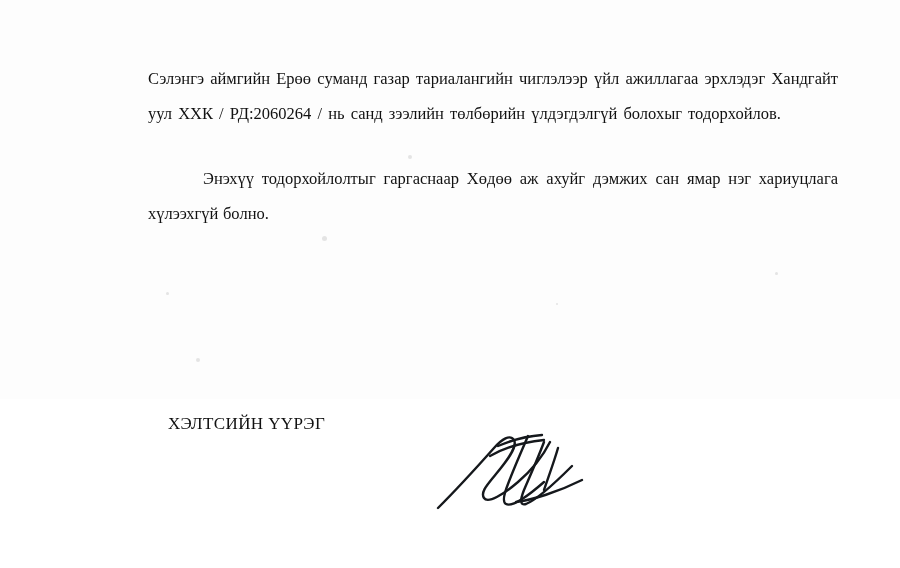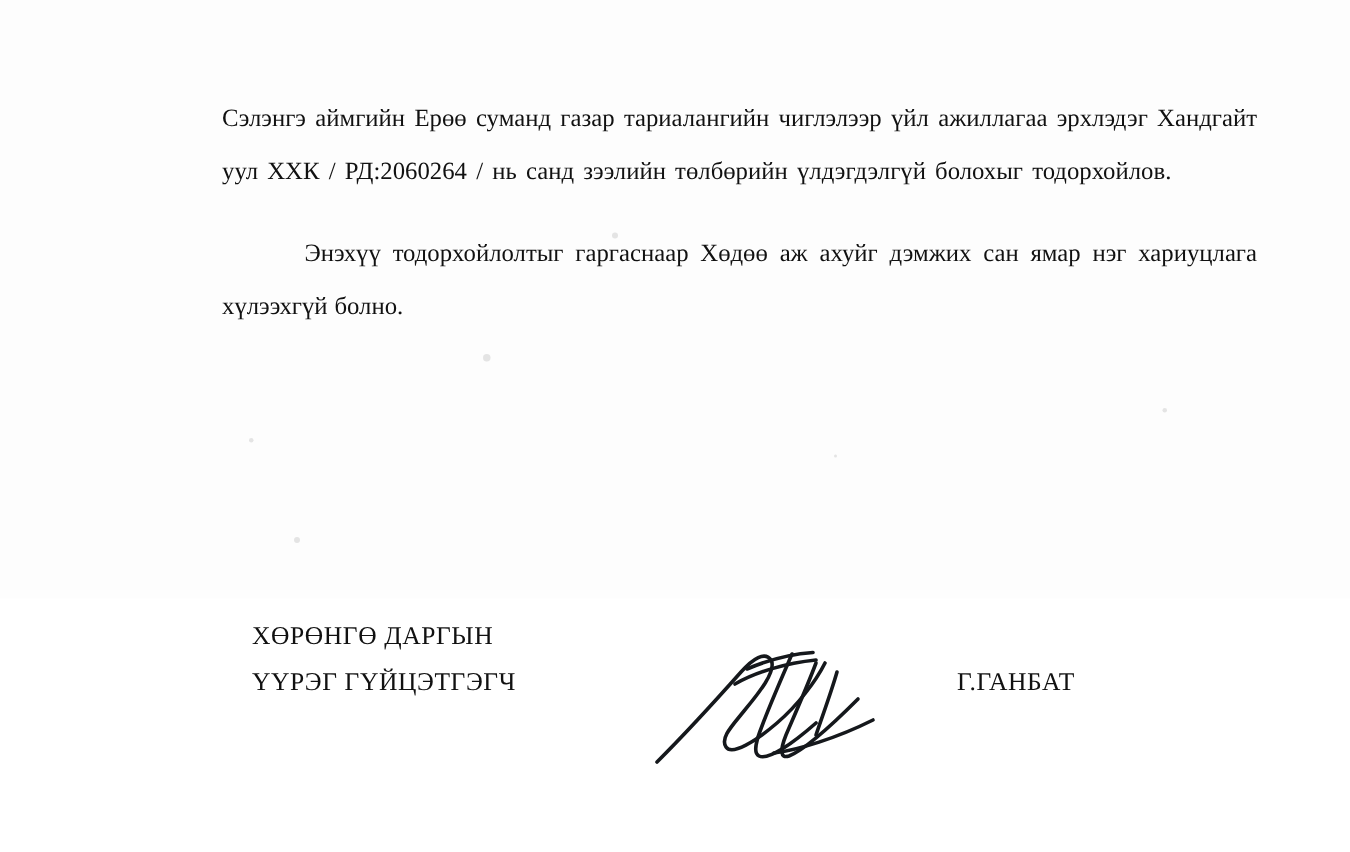--- a/index.html
+++ b/index.html
@@ -36,21 +36,21 @@
   .para {
     font-size: 16.5px;
     line-height: 35px;
     color: #111;
     text-align: justify;
   }
   .para-1 {
     word-spacing: 2px;
   }
   .para-2 {
-    margin-top: 20px;
+    margin-top: 30px;
     text-indent: 55px;
     word-spacing: 0.5px;
   }
   .signature-block {
     position: absolute;
     left: 168px;
     top: 408px;
     width: 700px;
   }
   .sig-line {
@@ -94,25 +94,21 @@
   <div class="speckle" style="left:775px;top:272px;width:3px;height:3px;"></div>
   <div class="speckle" style="left:196px;top:358px;width:4px;height:4px;"></div>
   <div class="speckle" style="left:556px;top:303px;width:2px;height:2px;"></div>
 
   <div class="doc-body">
     <p class="para para-1">Сэлэнгэ  аймгийн  Ерөө  суманд    газар  тариалангийн   чиглэлээр  үйл  ажиллагаа  эрхлэдэг  Хандгайт уул  ХХК  / РД:2060264  / нь   санд зээлийн   төлбөрийн үлдэгдэлгүй болохыг тодорхойлов.</p>
     <p class="para para-2">Энэхүү тодорхойлолтыг гаргаснаар Хөдөө аж ахуйг дэмжих сан ямар нэг хариуцлага хүлээхгүй болно.</p>
   </div>
 
   <div class="signature-block">
-    <div class="sig-line">ХӨРӨНГӨ ДАРГЫН</div>
-    <div class="sig-line sig-name-row">
-      <span class="sig-role-3">ҮҮРЭГ ГҮЙЦЭТГЭГЧ</span>
-      <span class="sig-person">Г.ГАНБАТ</span>
-    </div>
+    <div class="sig-line">ХЭЛТСИЙН ҮҮРЭГ</div>
   </div>
 
   <svg class="signature-mark" viewBox="0 0 180 90" xmlns="http://www.w3.org/2000/svg">
     <g fill="none" stroke="#15181c" stroke-width="2.4" stroke-linecap="round" stroke-linejoin="round">
       <path d="M6 78 C 26 58, 46 36, 62 18 C 70 9, 78 4, 82 10 C 86 17, 74 32, 64 44 C 56 54, 48 62, 52 68 C 56 74, 72 64, 86 52 C 100 40, 112 24, 118 12"></path>
       <path d="M58 26 C 72 18, 92 12, 112 10"></path>
       <path d="M66 16 C 80 10, 96 6, 110 5"></path>
       <path d="M96 6 C 90 20, 82 38, 76 54 C 72 64, 70 72, 74 74 C 80 77, 96 66, 112 52"></path>
       <path d="M112 12 C 106 28, 98 46, 92 60 C 88 70, 88 76, 94 74 C 104 70, 122 54, 140 36"></path>
       <path d="M126 18 C 122 32, 116 48, 112 60"></path>

